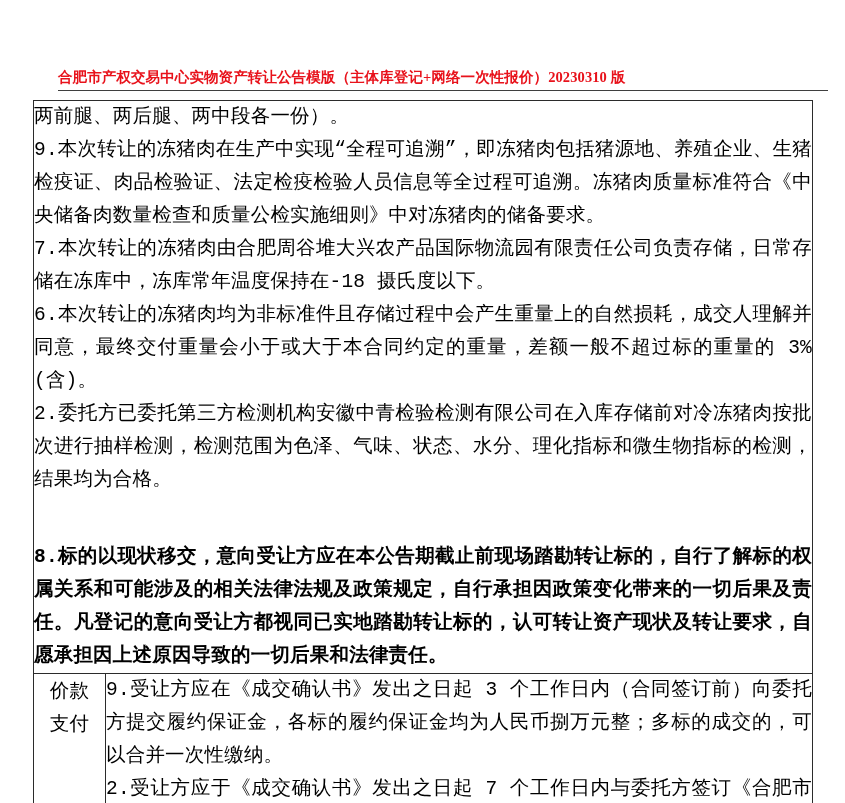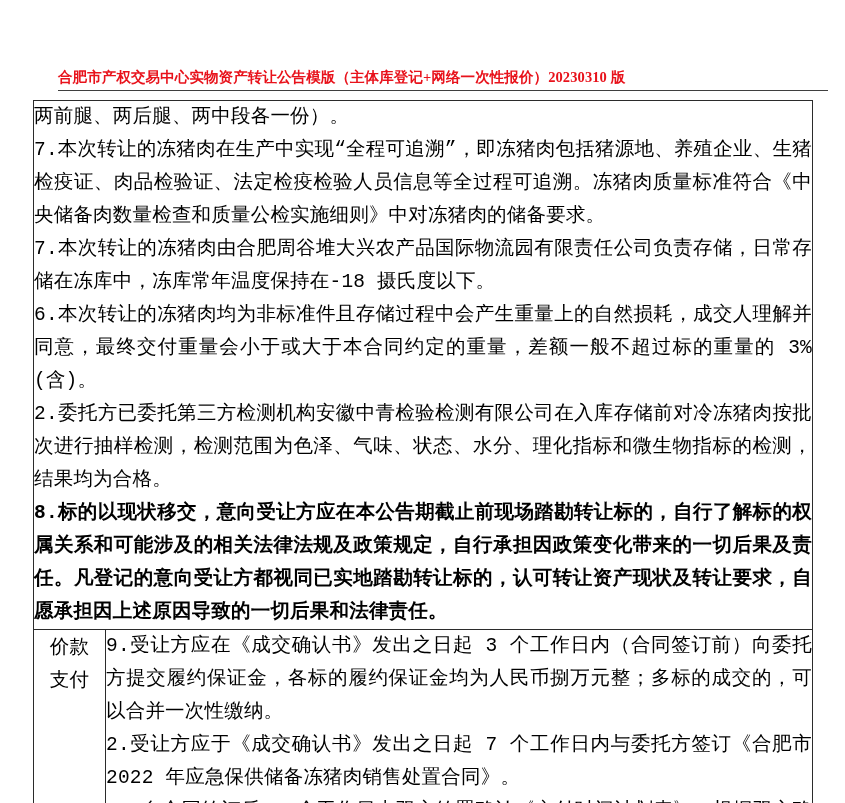--- a/index.html
+++ b/index.html
@@ -71,20 +71,21 @@
     font-size: 19.5px;
     line-height: 33px;
     text-align: justify;
     text-justify: inter-ideograph;
     margin: 0;
     letter-spacing: 0.2px;
     font-family: Liberation Mono, monospace;
   }
   .para.bold {
     font-weight: bold;
+    margin-top: 44px;
   }
 
   
   .label-cell {
     width: 72px;
     vertical-align: middle;
     text-align: center;
   }
   .label-text {
     font-size: 19.5px;
@@ -112,21 +113,21 @@
   <table class="doc-table">
     <colgroup>
       <col style="width:72px">
       <col style="width:707px">
     </colgroup>
     <tbody>
 
       <tr>
         <td colspan="2" class="cell-body">
           <p class="para">两前腿、两后腿、两中段各一份）。</p>
-          <p class="para">7.本次转让的冻猪肉在生产中实现“全程可追溯”，即冻猪肉包括猪源地、养殖企业、生猪检疫证、肉品检验证、法定检疫检验人员信息等全过程可追溯。冻猪肉质量标准符合《中央储备肉数量检查和质量公检实施细则》中对冻猪肉的储备要求。</p>
+          <p class="para">9.本次转让的冻猪肉在生产中实现“全程可追溯”，即冻猪肉包括猪源地、养殖企业、生猪检疫证、肉品检验证、法定检疫检验人员信息等全过程可追溯。冻猪肉质量标准符合《中央储备肉数量检查和质量公检实施细则》中对冻猪肉的储备要求。</p>
           <p class="para">7.本次转让的冻猪肉由合肥周谷堆大兴农产品国际物流园有限责任公司负责存储，日常存储在冻库中，冻库常年温度保持在-18 摄氏度以下。</p>
           <p class="para">6.本次转让的冻猪肉均为非标准件且存储过程中会产生重量上的自然损耗，成交人理解并同意，最终交付重量会小于或大于本合同约定的重量，差额一般不超过标的重量的 3%(含)。</p>
           <p class="para">2.委托方已委托第三方检测机构安徽中青检验检测有限公司在入库存储前对冷冻猪肉按批次进行抽样检测，检测范围为色泽、气味、状态、水分、理化指标和微生物指标的检测，结果均为合格。</p>
           <p class="para bold">8.标的以现状移交，意向受让方应在本公告期截止前现场踏勘转让标的，自行了解标的权属关系和可能涉及的相关法律法规及政策规定，自行承担因政策变化带来的一切后果及责任。凡登记的意向受让方都视同已实地踏勘转让标的，认可转让资产现状及转让要求，自愿承担因上述原因导致的一切后果和法律责任。</p>
         </td>
       </tr>
 
       <tr>
         <td class="label-cell">
           <div class="label-text">价款支付</div>

